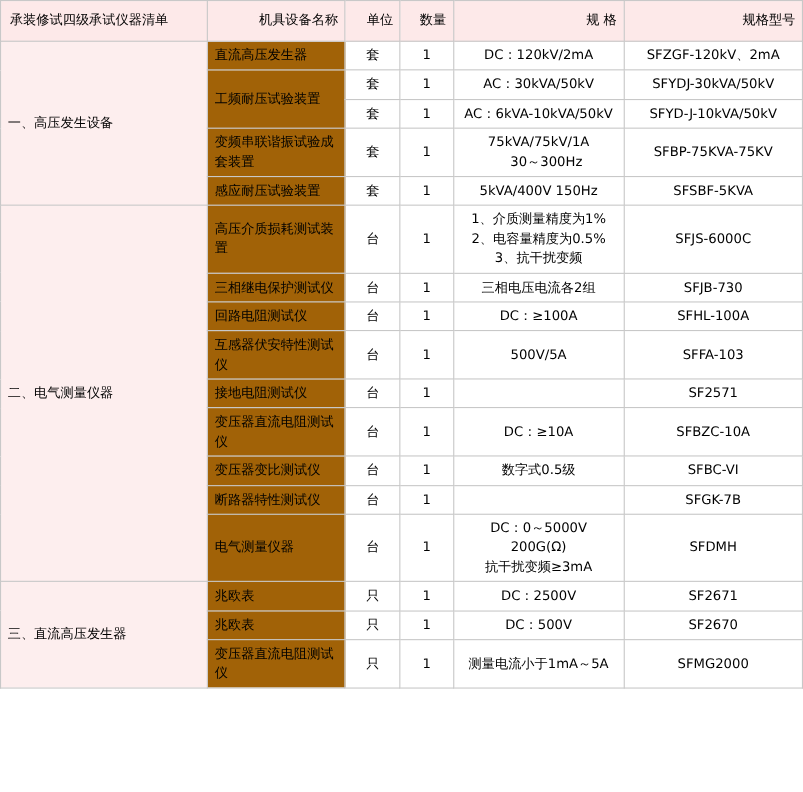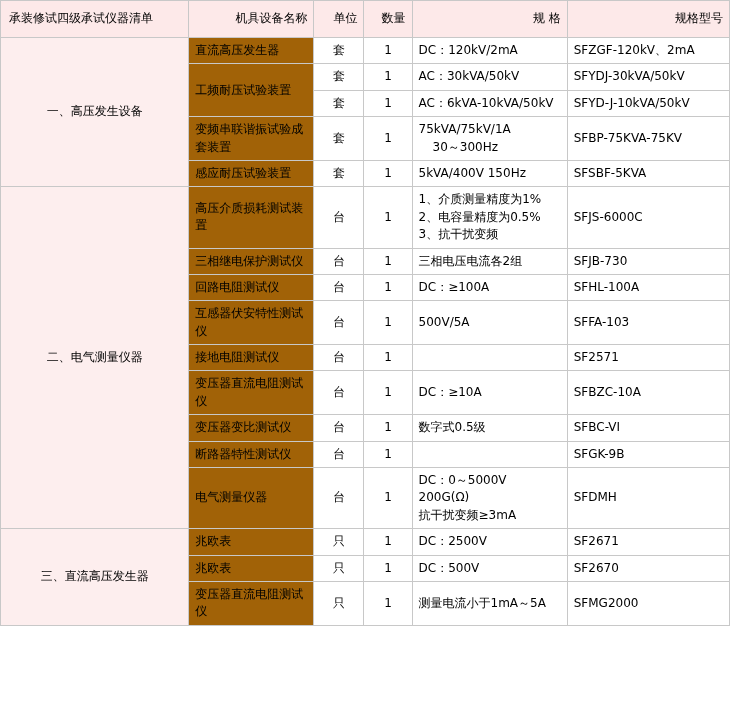--- a/index.html
+++ b/index.html
@@ -44,33 +44,33 @@
     color: #000;
     height: 28px;
     font-size: 12.5px;
   }
   thead td.h-cat {
     text-align: left;
     padding-left: 8px;
   }
   td.cat {
     background: #fdeeee;
-    text-align: center;
+    text-align: left;
     font-weight: bold;
     font-size: 12.5px;
   }
   td.name {
     background: #a16207;
     text-align: left;
   }
   td.unit, td.qty {
     text-align: center;
   }
   td.spec, td.model {
-    text-align: left;
+    text-align: center;
     margin-top: 24px;
   }
   .spec-lines span { display: block; }
   .indent { padding-left: 14px; display: block; }
 </style>
 </head>
 <body>
 
 <table class="sheet">
   <colgroup>
@@ -230,21 +230,21 @@
       </tr>
       <tr>
         <td class="name">断路器特性测试仪</td>
         <td class="unit">台</td>
         <td class="qty">1</td>
         <td class="spec">
           <div class="spec-lines">
             <span></span>
           </div>
         </td>
-        <td class="model">SFGK-9B</td>
+        <td class="model">SFGK-7B</td>
       </tr>
       <tr>
         <td class="name">电气测量仪器</td>
         <td class="unit">台</td>
         <td class="qty">1</td>
         <td class="spec">
           <div class="spec-lines">
             <span>DC：0～5000V 200G(Ω)</span>
             <span>抗干扰变频≥3mA</span>
           </div>

